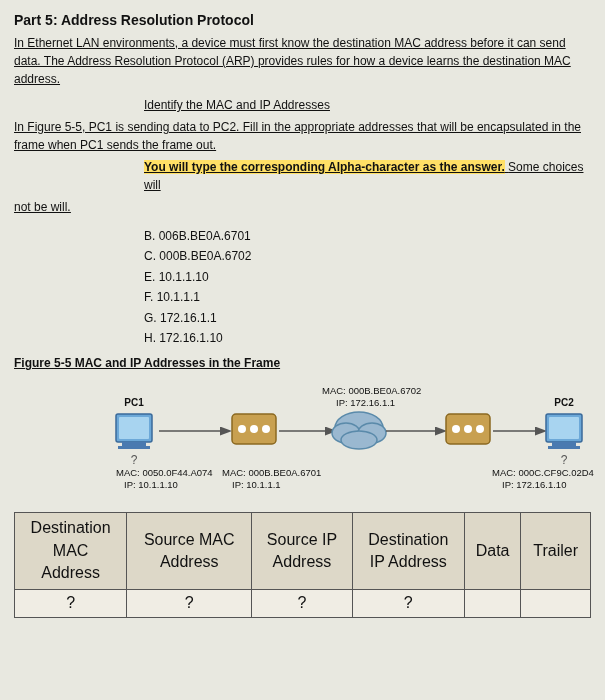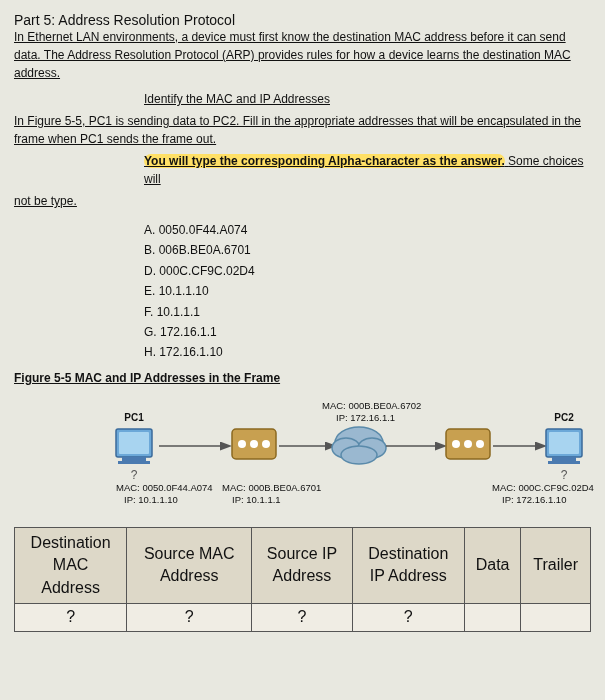--- a/index.html
+++ b/index.html
@@ -7,32 +7,32 @@
       font-family: Arial, sans-serif;
       font-size: 12px;
       background: #e8e8e0;
       width: 605px;
       min-height: 700px;
       padding: 12px 14px;
       color: #111;
     }
     h1.part-title {
       font-size: 14px;
-      font-weight: normal;
+      font-weight: bold;
+      margin-bottom: 6px;
     }
     .content-block {
       margin-bottom: 4px;
       line-height: 1.5;
       text-decoration: underline;
     }
     .underline { text-decoration: underline; }
     .highlight {
       background-color: #ffe066;
       font-weight: bold;
-      border-radius: 7px;
     }
     .choices-list {
       margin: 10px 0 6px 130px;
       line-height: 1.7;
     }
     .choices-list div {
       font-size: 12px;
     }
     .figure-title {
       font-weight: bold;
@@ -88,27 +88,26 @@
 <div class="content-block">
   <span>In Figure 5-5, PC1 is sending data to PC2. Fill in the appropriate addresses that will be encapsulated in the frame when PC1 sends the frame out.</span>
 </div>
 
 <div class="content-block" style="margin-left:130px;">
   <span class="highlight">You will type the corresponding Alpha-character as the answer.</span>
   <span>Some choices will</span>
 </div>
 
 <div class="not-used content-block">
-  <span class="underline">not be type.</span>
+  <span class="underline">not be will.</span>
 </div>
 
 <div class="choices-list">
-  <div>A. 0050.0F44.A074</div>
   <div>B. 006B.BE0A.6701</div>
-  <div>D. 000C.CF9C.02D4</div>
+  <div>C. 000B.BE0A.6702</div>
   <div>E. 10.1.1.10</div>
   <div>F. 10.1.1.1</div>
   <div>G. 172.16.1.1</div>
   <div>H. 172.16.1.10</div>
 </div>
 
 <div class="figure-title">Figure 5-5   MAC and IP Addresses in the Frame</div>
 
 <div class="network-diagram">
   <svg width="580" height="130" viewBox="0 0 580 130">

